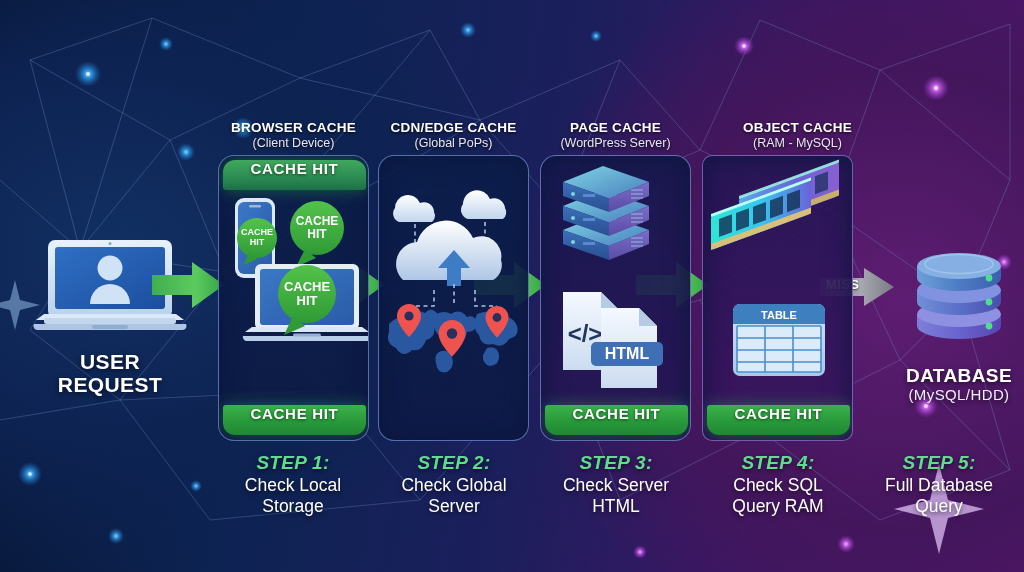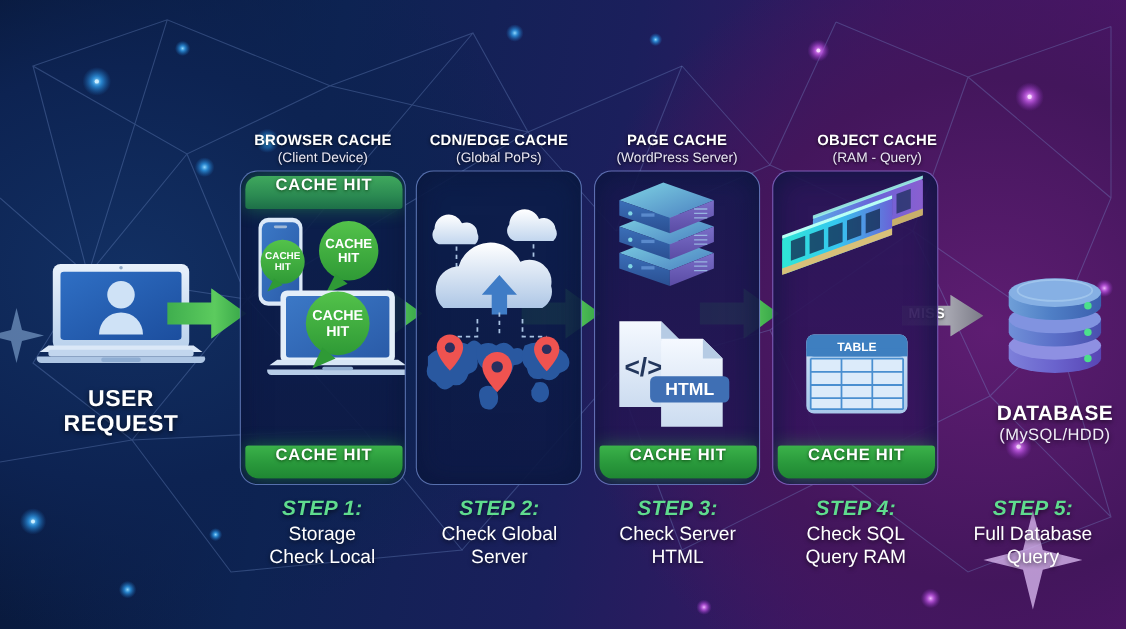--- a/index.html
+++ b/index.html
@@ -49,21 +49,21 @@
     background:linear-gradient(180deg, rgba(12,30,74,.88) 0%, rgba(14,26,70,.92) 100%);
     box-shadow:inset 0 0 26px rgba(10,22,60,.9);
     overflow:hidden;
   }
   #panel-1 { left:218px; }
   #panel-2 { left:378px; }
   #panel-3 { left:540px; }
   #panel-4 { left:702px;padding-left:40px; }
   #panel-3 .panel-box { background:linear-gradient(180deg, rgba(22,25,78,.9) 0%, rgba(40,22,86,.92) 100%); }
   #panel-4 .panel-box { background:linear-gradient(180deg, rgba(38,22,86,.9) 0%, rgba(58,21,95,.92) 100%); }
-  #panel-4 .panel-box { border-color:rgba(178,150,255,.55); }
+  #panel-4 .panel-box { border-color:rgba(178,150,255,.55);border-radius:10px; }
 
   .hit-band {
     position:absolute; left:4px; width:143px; height:30px;
     background:linear-gradient(180deg,#3bb24a 0%,#2a9a3c 52%,#1f8733 100%);
     display:flex; align-items:flex-start; justify-content:center;
     box-shadow:0 0 16px rgba(46,180,70,.45);
   }
   .hit-band span {
     font-size:15px; font-weight:bold; color:#ffffff; letter-spacing:.7px;
     text-shadow:0 1px 3px rgba(0,40,0,.75);
@@ -447,21 +447,21 @@
       </svg>
       <div class="hit-band hit-bottom">
         <span>CACHE HIT</span>
       </div>
     </div>
   </div>
 
   <div class="panel" id="panel-4">
     <div class="panel-head">
       <div class="panel-title">OBJECT CACHE</div>
-      <div class="panel-sub">(RAM - Query)</div>
+      <div class="panel-sub">(RAM - MySQL)</div>
     </div>
     <div class="panel-box">
       <svg class="art" viewBox="0 0 151 286">
         <defs>
           <linearGradient id="ramA" x1="0" y1="0" x2="1" y2="0">
               <stop offset="0" stop-color="#2fe6d6"></stop>
               <stop offset="50%" stop-color="#35c7f0"></stop>
               <stop offset="100%" stop-color="#6a63d8"></stop>
             </linearGradient>
           <linearGradient id="ramB" x1="0" y1="0" x2="1" y2="0">
@@ -515,22 +515,22 @@
       </svg>
       <div class="hit-band hit-bottom">
         <span>CACHE HIT</span>
       </div>
     </div>
   </div>
 
   <div class="step-caption" style="left:208px; top:452px;">
     <div class="step-num">STEP 1:</div>
     <div class="step-desc">
+      <div>Check Local</div>
       <div>Storage</div>
-      <div>Check Local</div>
     </div>
   </div>
   <div class="step-caption" style="left:369px; top:452px;">
     <div class="step-num">STEP 2:</div>
     <div class="step-desc">
       <div>Check Global</div>
       <div>Server</div>
     </div>
   </div>
   <div class="step-caption" style="left:531px; top:452px;text-align:center;">

